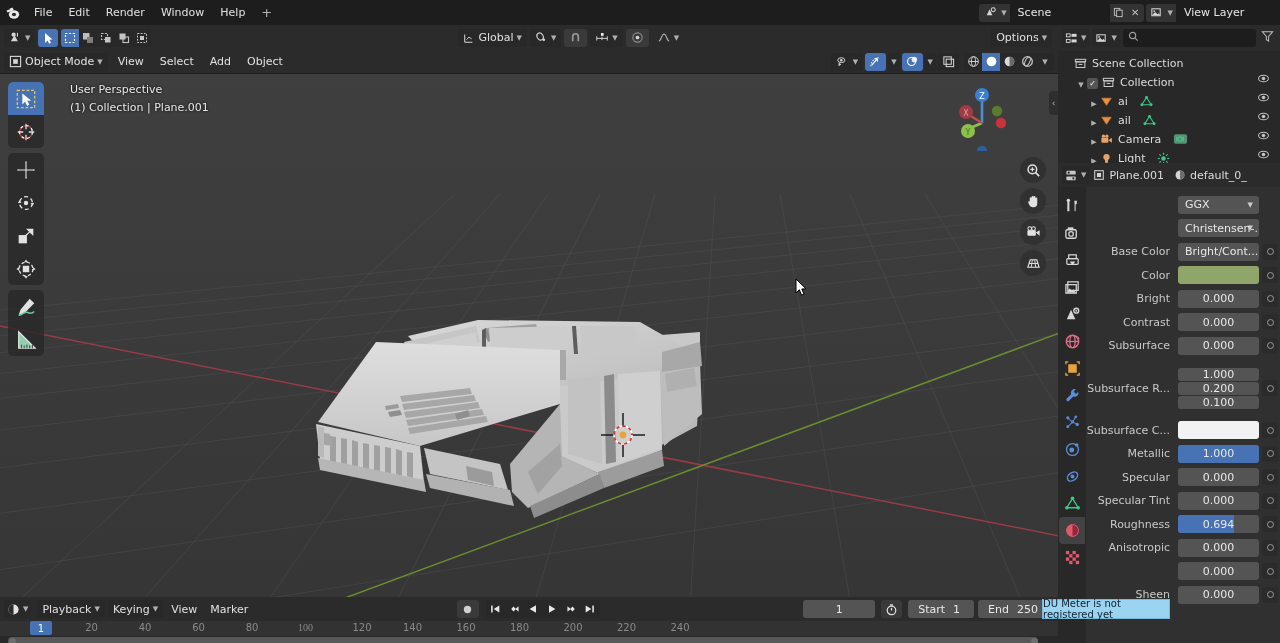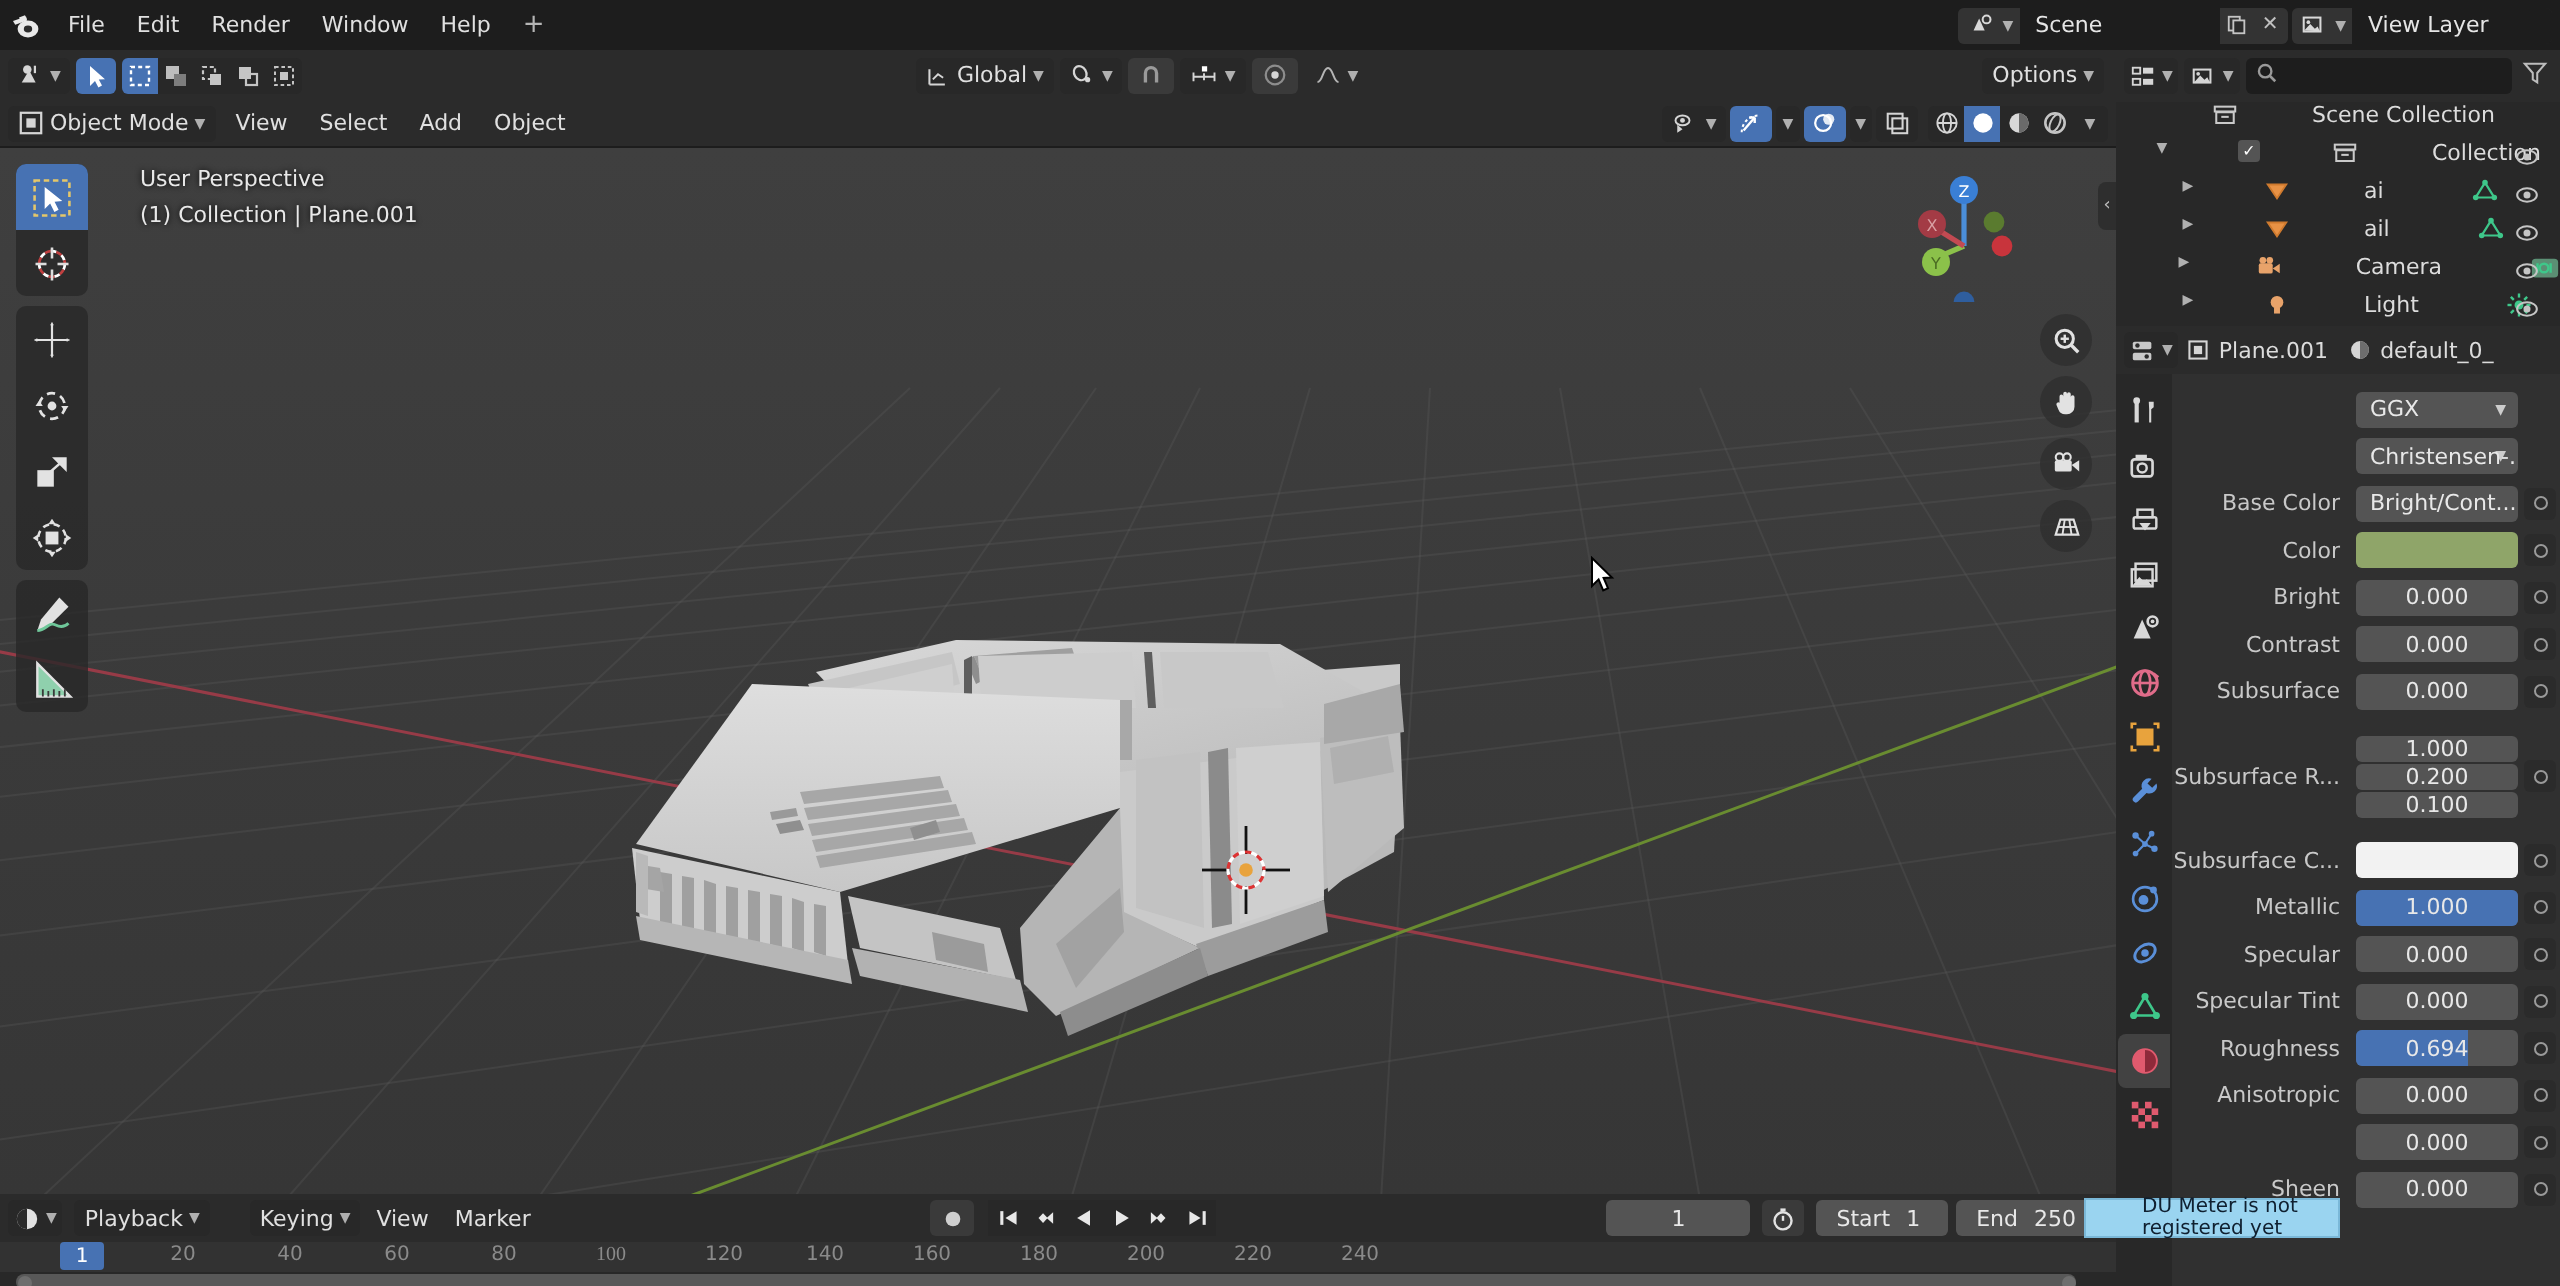--- a/index.html
+++ b/index.html
@@ -108,21 +108,21 @@
     position: absolute; left: 1058px; top: 25px; width: 222px; height: 138px;
     background: #282828;
   }
   .outl-header {
     height: 26px; background: #2b2b2b; display:flex; align-items:center; padding: 0 4px; gap: 3px;
   }
   .search-box {
     flex: 1; height: 18px; background: #1d1d1d; border-radius: 3px;
     display:flex; align-items:center; padding: 0 5px; gap: 4px; color:#777; font-size: 11px;
   }
-  .outl-row { height: 19px; display:flex; align-items:flex-start; font-size: 11px; color:#dcdcdc; position: relative; gap: 32px; }
+  .outl-row { height: 19px; display:flex; align-items:flex-end; font-size: 11px; color:#dcdcdc; position: relative; }
   .outl-eye { position:absolute; right: 10px; top: 3px; }
   .chev { width: 12px; text-align:center; color: #b0b0b0; font-size: 7px; }
   .outl-cb { width:11px; height:11px; background:#545454; border-radius:2px; display:flex;align-items:center;justify-content:center; color:#fff; font-size:8px; margin-right:4px;}
 
   
   .props {
     position: absolute; left: 1058px; top: 163px; width: 222px; height: 480px;
     background: #303030;
   }
   .props-header {
@@ -193,21 +193,20 @@
     position:absolute; left: 8px; top: 40px; right: 20px; height: 8px;
     background: #585858; border-radius: 4px;
   }
   .tl-scroll-end { position:absolute; width:7px;height:7px;border-radius:50%;background:#6e6e6e;top:0.5px; }
 
   .tooltip-du {
     position: absolute; left: 1042px; top: 599px; width: 128px; height: 20px;
     background: #9ad4f0; color: #102030; font-size: 10px;
     display:flex; align-items:center; justify-content:center; z-index: 30;
     border: 1px solid #7ab8d8;
-    padding-left: 28px;
   }
 
   .cursor-arrow { position: absolute; left: 795px; top: 253px; z-index: 20; }
 </style>
 </head>
 <body>
 
 <div id="app">
 
   <div class="topbar">
@@ -1200,21 +1199,21 @@
             <circle cx="7" cy="7" r="5.5" fill="#e2e2e2"></circle>
             <path d="M7 1.5 A5.5 5.5 0 0 0 7 12.5 Z" fill="#2b2b2b"></path>
           </svg>
         <span class="caret">▼</span>
       </div>
       <div id="tl-menus" style="display:flex;align-items:center;">
           <div class="tb-btn" style="margin-left: 3px;">
             <span>Playback</span>
             <span class="caret">▼</span>
           </div>
-          <div class="tb-btn" style="margin-left: 20px;">
+          <div class="tb-btn" style="margin-left: 3px;">
             <span>Keying</span>
             <span class="caret">▼</span>
           </div>
           <div class="tb-btn plain" style="margin-left: 3px;">
             <span>View</span>
           </div>
           <div class="tb-btn plain" style="margin-left: 3px;">
             <span>Marker</span>
           </div>
         </div>

